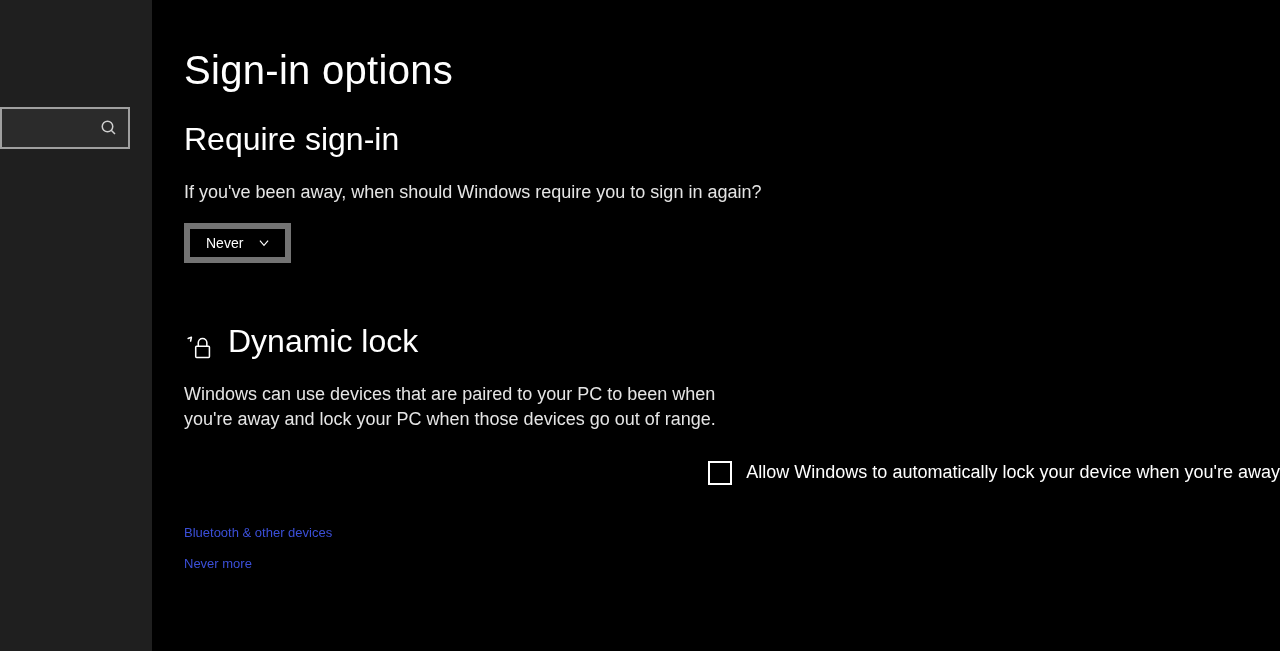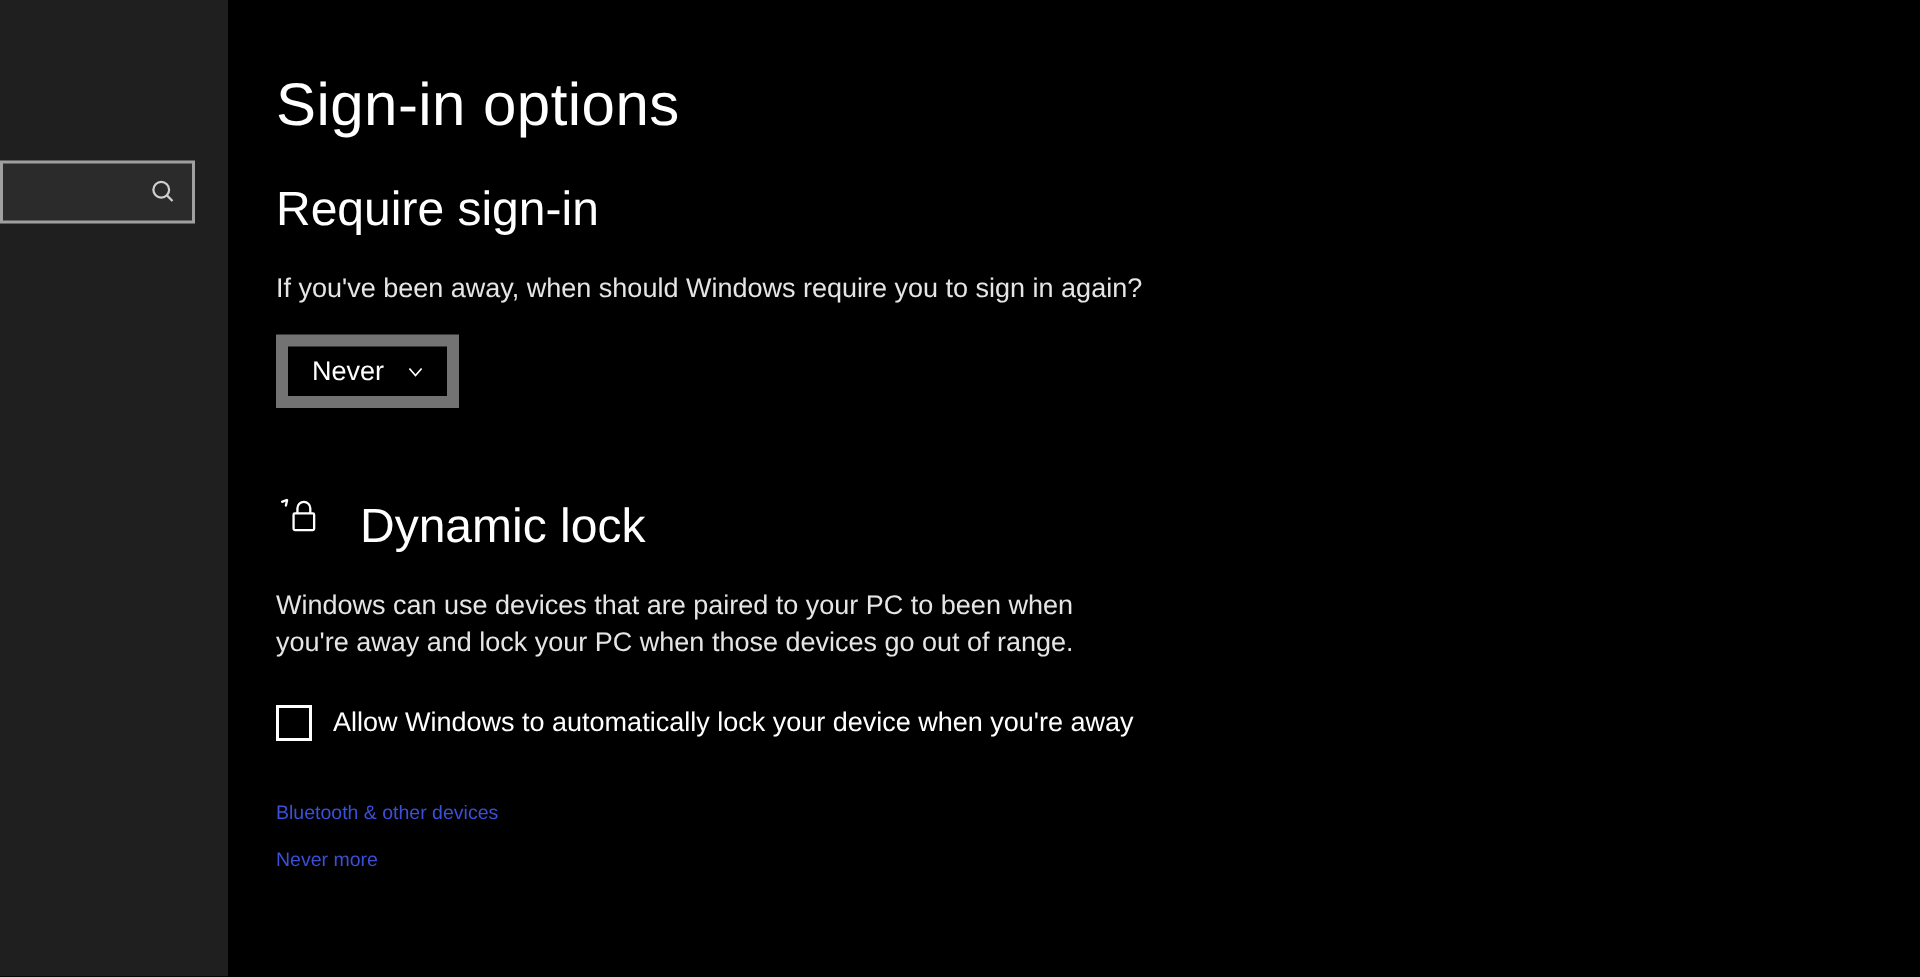--- a/index.html
+++ b/index.html
@@ -51,57 +51,58 @@
       letter-spacing: 0.3px;
       margin-bottom: 28px;
     }
     .section-heading {
       font-size: 32px;
       font-weight: 300;
       margin-bottom: 22px;
     }
     .section-heading.with-icon {
       display: flex;
-      align-items: flex-start;
-      gap: 24px;
+      align-items: flex-end;
+      gap: 12px;
     }
     .body-text {
       font-size: 18px;
       font-weight: 400;
       color: #e5e5e5;
       line-height: 1.4;
       margin-bottom: 18px;
       max-width: 640px;
     }
     .dropdown {
       display: inline-flex;
       align-items: center;
       gap: 14px;
-      border: 8px solid #737373;
+      border: 6px solid #737373;
       padding: 6px 14px 6px 16px;
-      font-size: 18px;
+      font-size: 14px;
       cursor: pointer;
       margin-bottom: 56px;
     }
     .dropdown .chevron svg {
       width: 14px;
       height: 14px;
       display: block;
     }
     .dynamic-lock-icon svg {
       width: 32px;
       height: 24px;
       display: block;
     }
     .checkbox-row {
       display: flex;
       align-items: center;
       gap: 14px;
       margin-top: 28px;
       margin-bottom: 40px;
+      justify-content: flex-end;
     }
     .checkbox {
       width: 24px;
       height: 24px;
       border: 2px solid #ffffff;
       cursor: pointer;
       flex-shrink: 0;
     }
     .checkbox-label {
       font-size: 18px;

